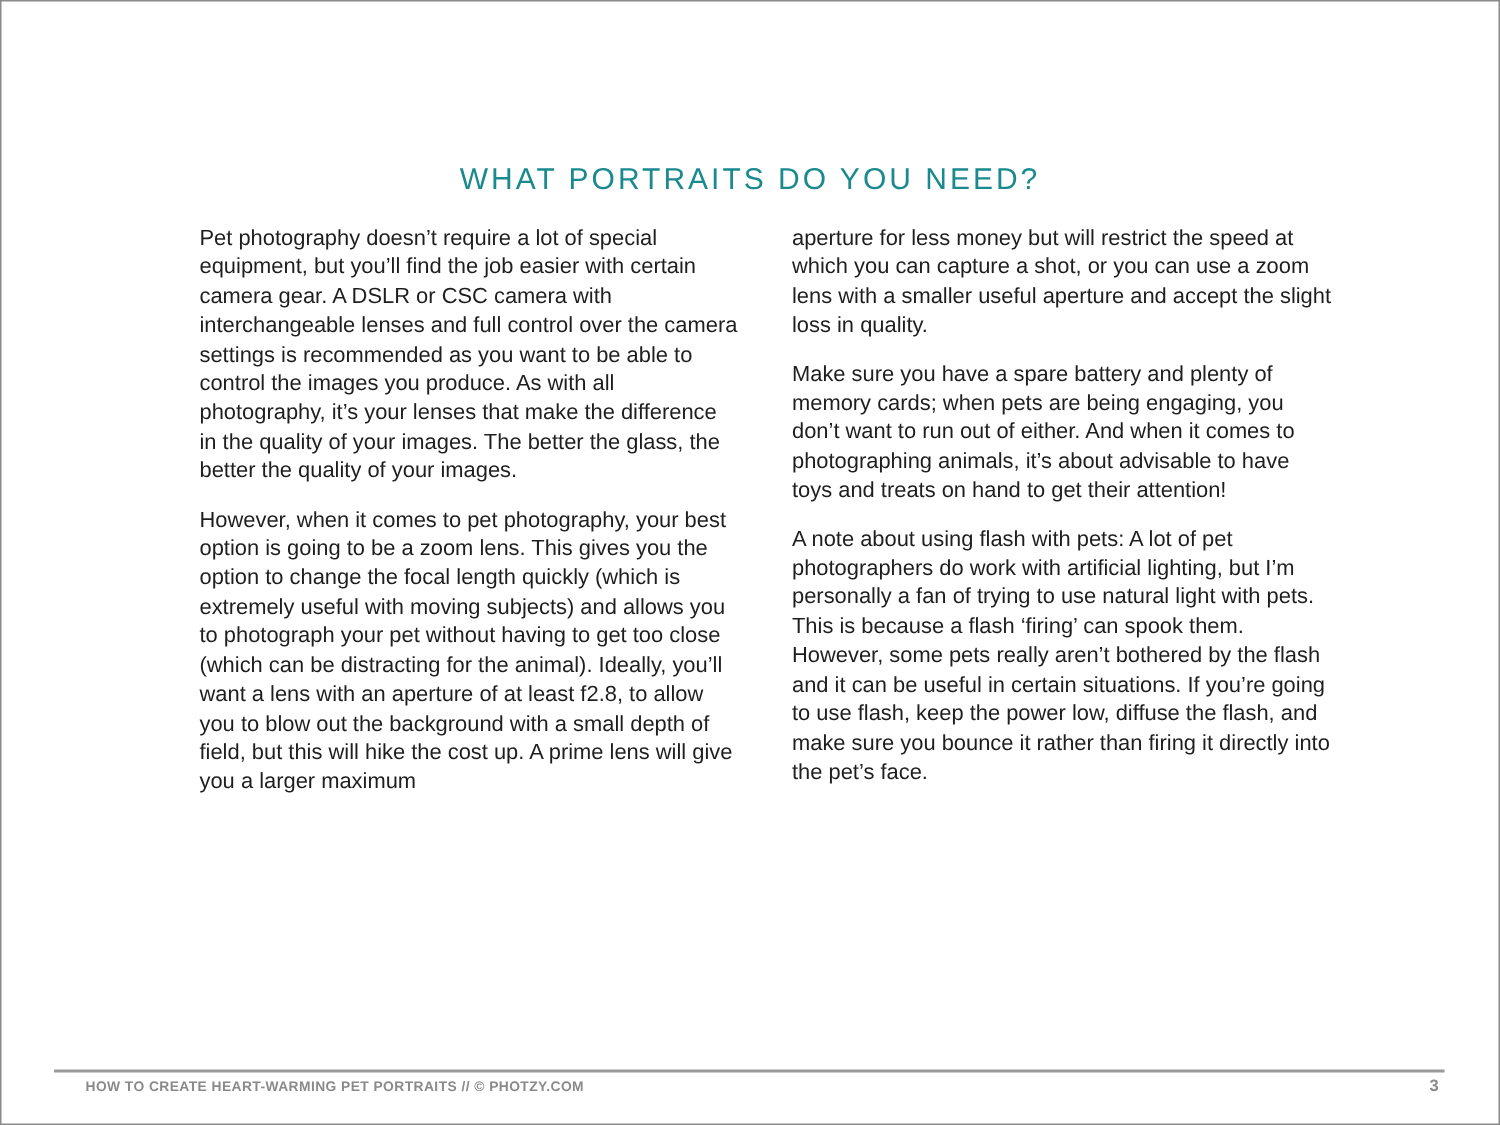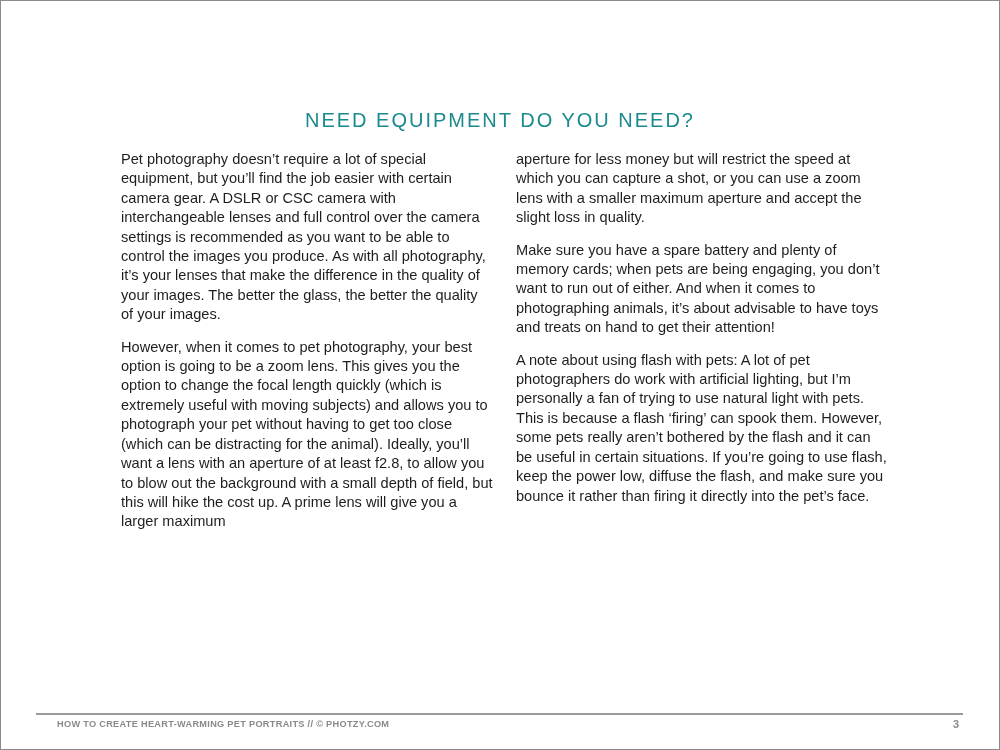--- a/index.html
+++ b/index.html
@@ -15,49 +15,49 @@
   }
   .title {
     position: absolute; top: 96px; left: 0; width: 1000px;
     text-align: center; color: #1b8a8f; font-size: 20px;
     letter-spacing: 2px; font-weight: normal;
   }
   .col {
     position: absolute; top: 150px; width: 376px;
     font-size: 14.6px; line-height: 19.4px;
   }
-  .col p { margin: 0 0 13px 4px; }
+  .col p { margin: 0 0 13px 16px; }
   .col.left { left: 117px; }
   .col.right { left: 512px; }
   .footer-rule {
     position: absolute; left: 36px; top: 713px; width: 927px; height: 2px;
     background: #9a9a9a;
   }
   .footer-text {
     position: absolute; left: 37px; top: 719px; font-size: 9.2px;
     color: #8a8a8a; font-weight: bold; letter-spacing: 0.3px; margin-left: 20px;
   }
   .page-num {
     position: absolute; left: 953px; top: 718px; font-size: 11px;
     color: #8a8a8a; font-weight: bold;
   }
 </style>
 </head>
 <body>
 
 <div class="frame"></div>
 
-<h1 class="title">NEED EQUIPMENT DO YOU NEED?</h1>
+<h1 class="title">WHAT PORTRAITS DO YOU NEED?</h1>
 
 <div class="col left">
   <p>Pet photography doesn’t require a lot of special equipment, but you’ll find the job easier with certain camera gear. A DSLR or CSC camera with interchangeable lenses and full control over the camera settings is recommended as you want to be able to control the images you produce. As with all photography, it’s your lenses that make the difference in the quality of your images. The better the glass, the better the quality of your images.</p>
   <p>However, when it comes to pet photography, your best option is going to be a zoom lens. This gives you the option to change the focal length quickly (which is extremely useful with moving subjects) and allows you to photograph your pet without having to get too close (which can be distracting for the animal). Ideally, you’ll want a lens with an aperture of at least f2.8, to allow you to blow out the background with a small depth of field, but this will hike the cost up. A prime lens will give you a larger maximum</p>
 </div>
 
 <div class="col right">
-  <p>aperture for less money but will restrict the speed at which you can capture a shot, or you can use a zoom lens with a smaller maximum aperture and accept the slight loss in quality.</p>
+  <p>aperture for less money but will restrict the speed at which you can capture a shot, or you can use a zoom lens with a smaller useful aperture and accept the slight loss in quality.</p>
   <p>Make sure you have a spare battery and plenty of memory cards; when pets are being engaging, you don’t want to run out of either. And when it comes to photographing animals, it’s about advisable to have toys and treats on hand to get their attention!</p>
   <p>A note about using flash with pets: A lot of pet photographers do work with artificial lighting, but I’m personally a fan of trying to use natural light with pets. This is because a flash ‘firing’ can spook them. However, some pets really aren’t bothered by the flash and it can be useful in certain situations. If you’re going to use flash, keep the power low, diffuse the flash, and make sure you bounce it rather than firing it directly into the pet’s face.</p>
 </div>
 
 <div class="footer-rule"></div>
 <div class="footer-text">HOW TO CREATE HEART-WARMING PET PORTRAITS // © PHOTZY.COM</div>
 <div class="page-num">3</div>
 
 </body></html>

